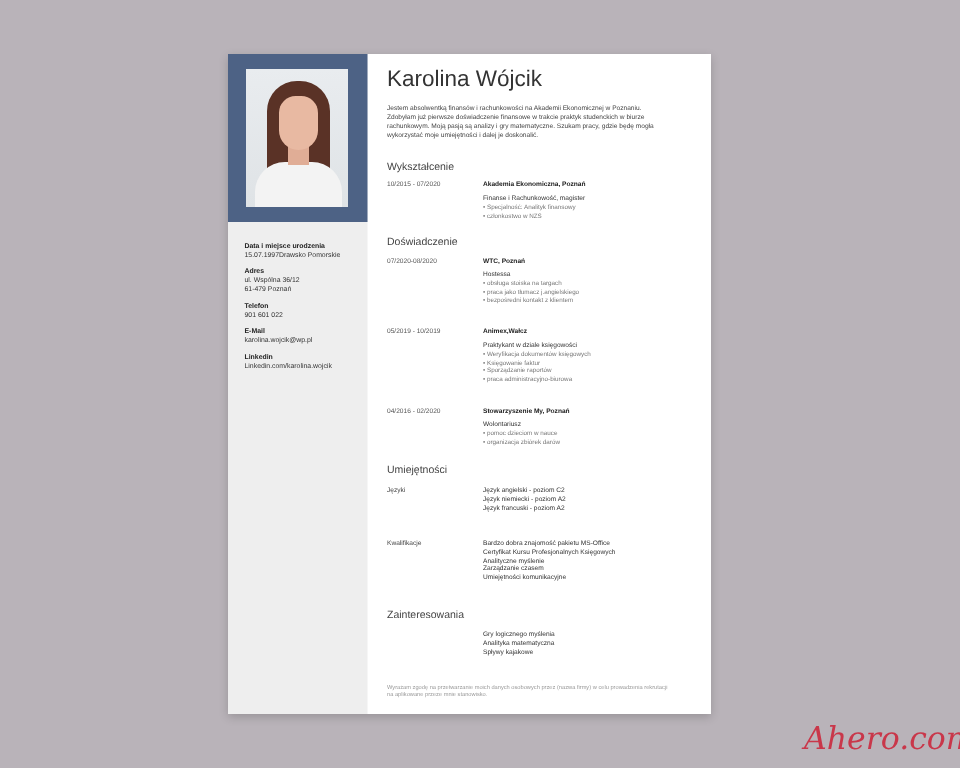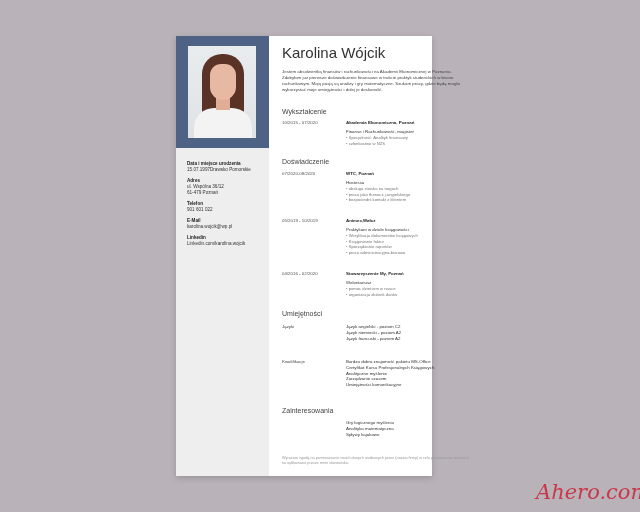--- a/index.html
+++ b/index.html
@@ -1,17 +1,17 @@
 <!DOCTYPE html>
 <html><head>
 <meta charset="utf-8">
 <style>
   html,body{margin:0;padding:0;}
   body{width:640px;height:512px;background:#b9b3b9;position:relative;overflow:hidden;font-family:"Liberation Sans",sans-serif;}
-  .page{position:absolute;left:176px;top:36px;width:256px;height:440px;background:#fff;box-shadow:0 2px 6px rgba(0,0,0,0.18);}
+  .page{position:absolute;left:152px;top:36px;width:322px;height:440px;background:#fff;box-shadow:0 2px 6px rgba(0,0,0,0.18);}
   .sidebar{position:absolute;left:0;top:0;width:93px;height:440px;background:#eeeeee;}
   .sidebar-top{position:absolute;left:0;top:0;width:93px;height:112px;background:#4d6285;}
   .photo{position:absolute;left:12px;top:10px;width:68px;height:92px;background:linear-gradient(180deg,#e9ecef 0%,#dfe3e6 100%);overflow:hidden;}
   .hair{position:absolute;left:14px;top:8px;width:42px;height:80px;background:#5a3226;border-radius:20px 20px 6px 6px;}
   .face{position:absolute;left:22px;top:18px;width:26px;height:36px;background:#e8b9a2;border-radius:12px 12px 14px 14px;}
   .neck{position:absolute;left:28px;top:50px;width:14px;height:14px;background:#e0ad96;}
   .shirt{position:absolute;left:6px;top:62px;width:58px;height:34px;background:#f3f3f3;border-radius:20px 20px 0 0;}
   .contact{position:absolute;left:11px;top:120px;width:80px;}
   .c-label{font-size:4.6px;font-weight:bold;color:#222;margin-top:5px;line-height:6px;}
   .c-val{font-size:4.6px;color:#333;line-height:6px;}

